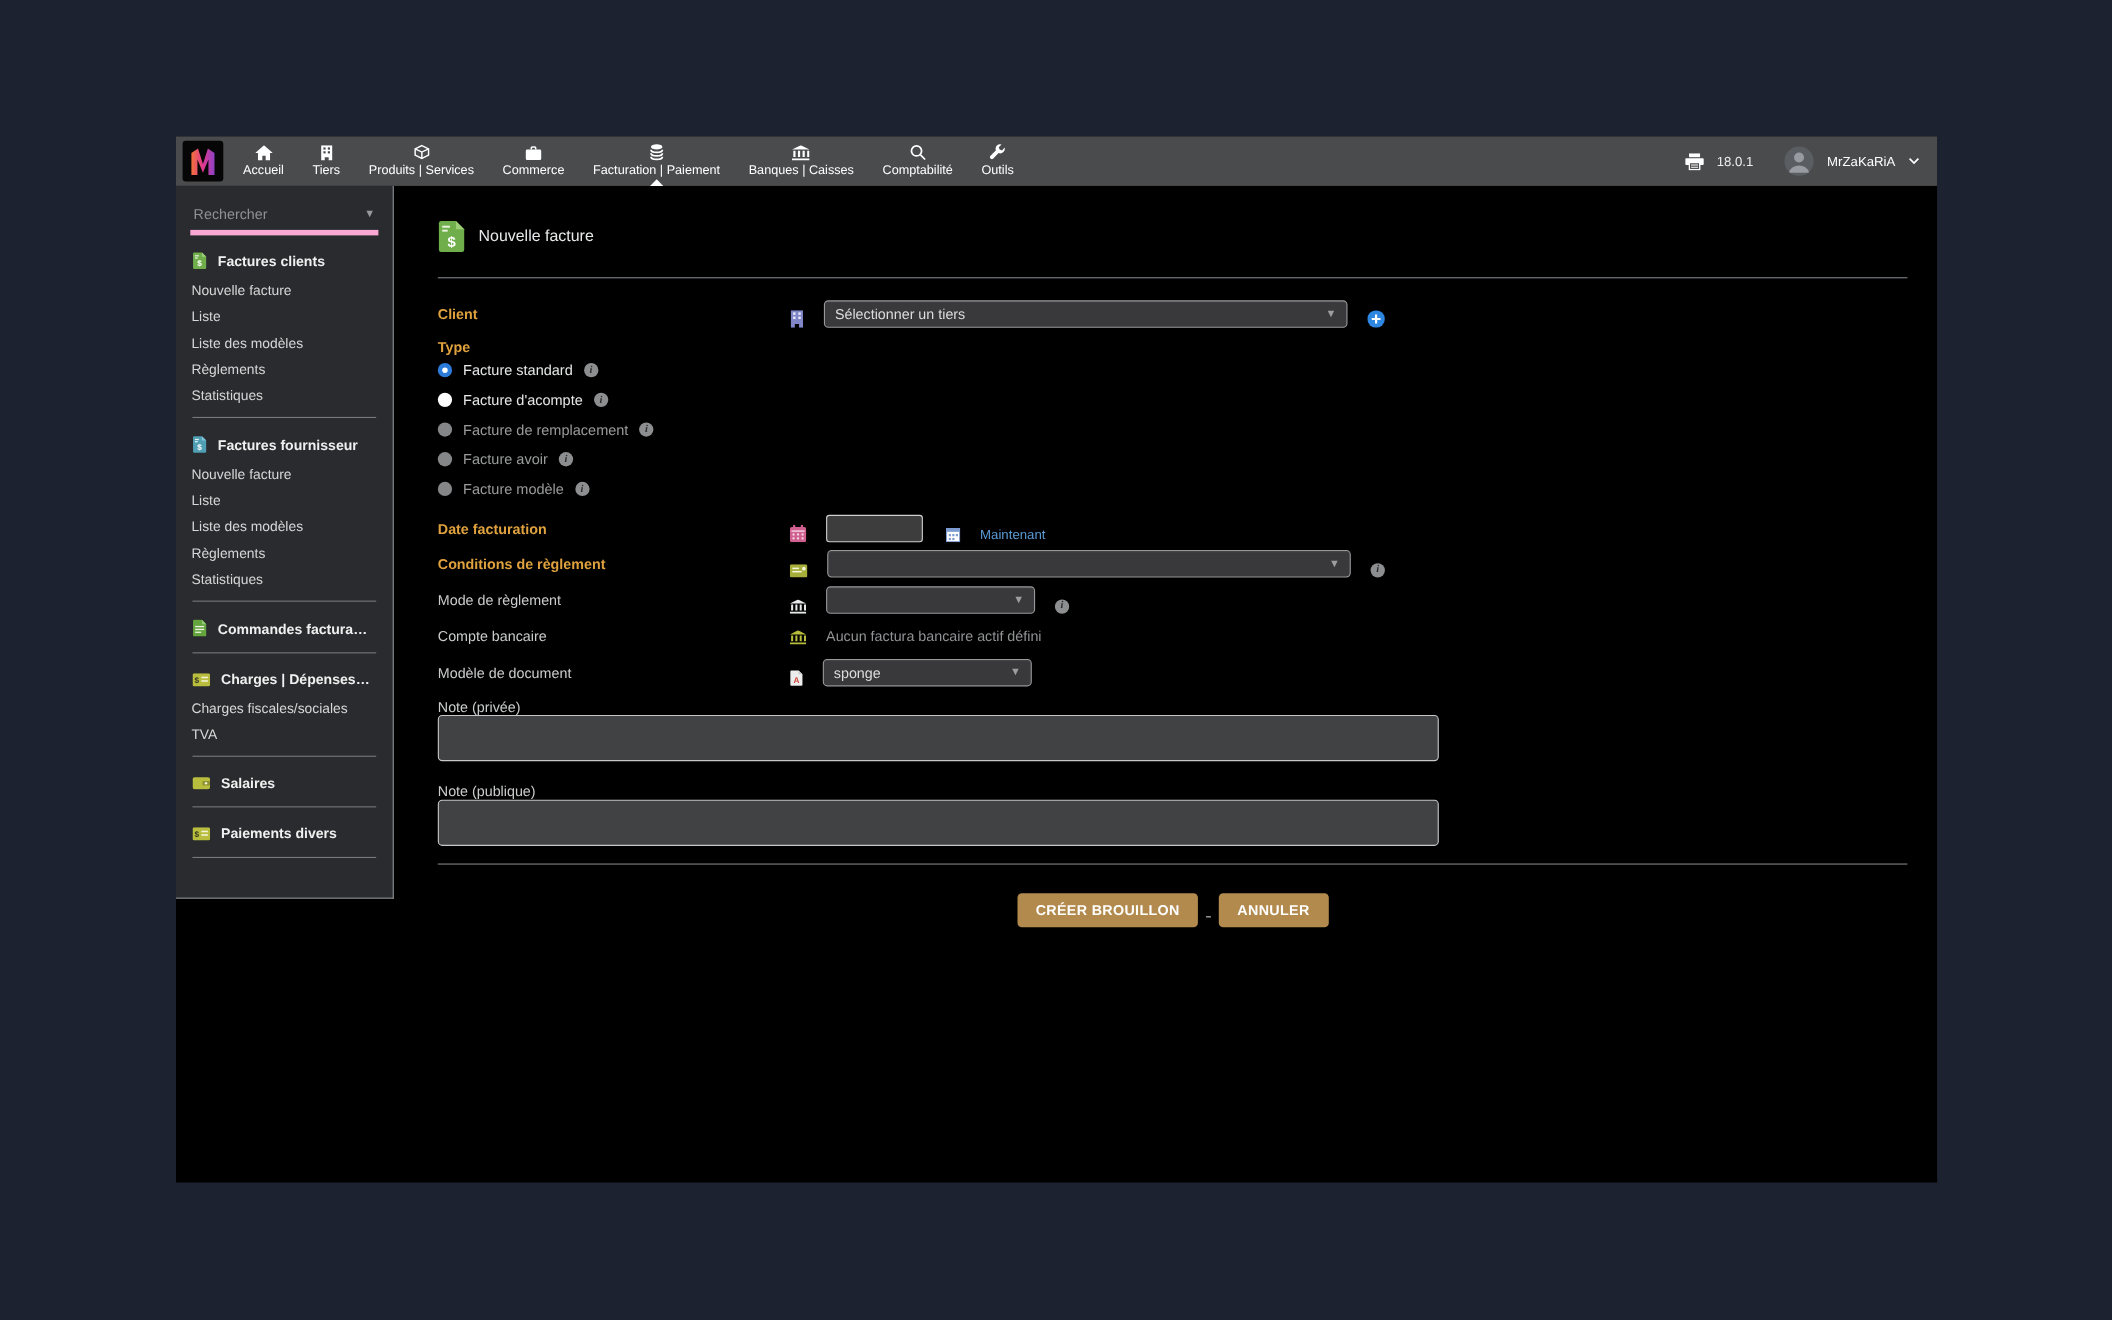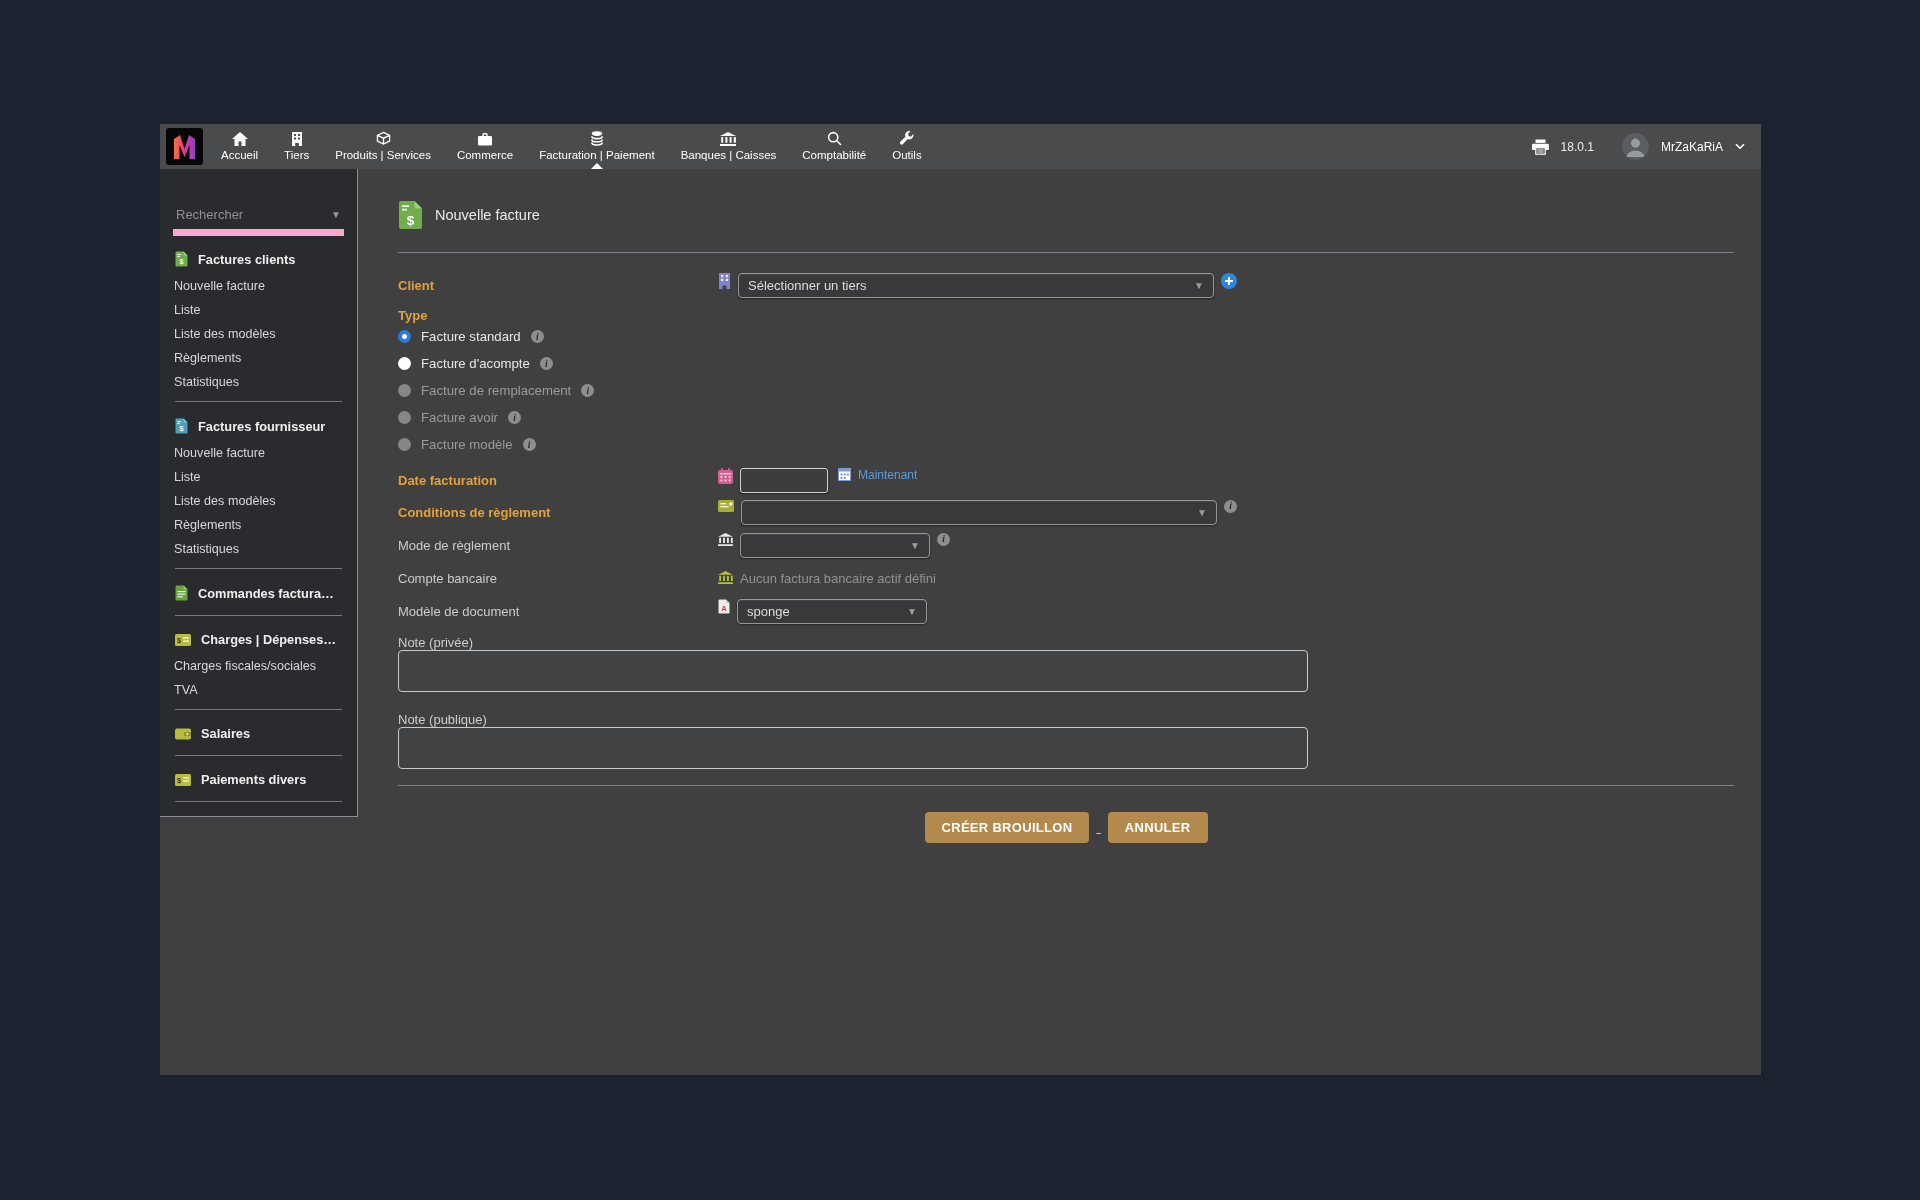--- a/index.html
+++ b/index.html
@@ -7,21 +7,21 @@
   body {
     width:1920px; height:1200px; overflow:hidden;
     background:#1d2230;
     font-family:"Liberation Sans", sans-serif;
     position:relative;
     -webkit-font-smoothing:antialiased;
   }
   .app {
     position:absolute; left:160px; top:124px;
     width:1601px; height:951px;
-    background:#404040;
+    background:#000000;
     display:flex; flex-direction:column;
   }
 
   
   .navbar {
     height:45px; flex-shrink:0;
     background:#4a4b4d;
     display:flex; align-items:stretch;
     color:#fff;
   }
@@ -50,44 +50,44 @@
   .sidebar {
     width:198px; height:648px; flex-shrink:0;
     background:#2a2b2e;
     border-right:1px solid #8b8e93;
     border-bottom:1px solid #8b8e93;
     padding:16px 13px 0 13px;
     color:#d6d7d8;
   }
   .search-row {
     display:flex; align-items:center; justify-content:space-between;
-    border-bottom:7px solid #f9a8d4;
+    border-bottom:5px solid #f9a8d4;
     padding:2px 3px 7px 3px;
     color:#8f9193; font-size:13px;
-    margin-bottom:6px; cursor:pointer;margin-top:20px;
+    margin-bottom:6px; cursor:pointer;
   }
   .search-caret { color:#96989a; font-size:10px; }
   .side-header { display:flex; align-items:center; gap:10px; font-weight:bold;
                  font-size:12.8px; color:#f0f0f1; padding:9px 2px 7px; cursor:pointer; }
   .side-link { font-size:12.6px; color:#d6d7d8; padding:5px 2px 5px 1px; cursor:pointer; }
   .side-divider { border:none; border-top:1px solid #75787d; margin:7px 2px; }
   .side-ic { flex-shrink:0; display:flex; }
 
   
   .main { flex:1; padding:0 27px 0 40px; color:#cbcccd; }
   .page-title { display:flex; align-items:center; gap:12px; margin-top:31px;
                 color:#e8e9ea; font-size:14.5px; }
   hr.sep { border:none; border-top:1px solid #7d8086; margin:22px 0 0; }
 
   .form { margin-top:18px; }
   .frow { display:flex; align-items:center; min-height:28px; margin-bottom:3px; }
   .frow.top { align-items:flex-start;flex-direction:column; }
   .flabel { width:320px; flex-shrink:0; font-size:13px; color:#cbcccd; }
   .flabel.required { color:#e0a23e; font-weight:bold; }
-  .fvalue { display:flex; align-items:flex-start; gap:7px; }
+  .fvalue { display:flex; align-items:flex-end; gap:18px; }
 
   .sel {
     height:25px; background:#39393b; border:1px solid #97989a; border-radius:4px;
     color:#dcdcdd; font-size:13px; display:flex; align-items:center;
     padding:0 9px; cursor:pointer;
     box-shadow: inset 0 1px 1px rgba(255,255,255,.07), 0 1px 2px rgba(0,0,0,.45);
   }
   .sel .arrow { margin-left:auto; color:#9c9d9f; font-size:10px; padding-left:8px; }
   .w-lg { width:476px; }
   .w-sm { width:190px; }

